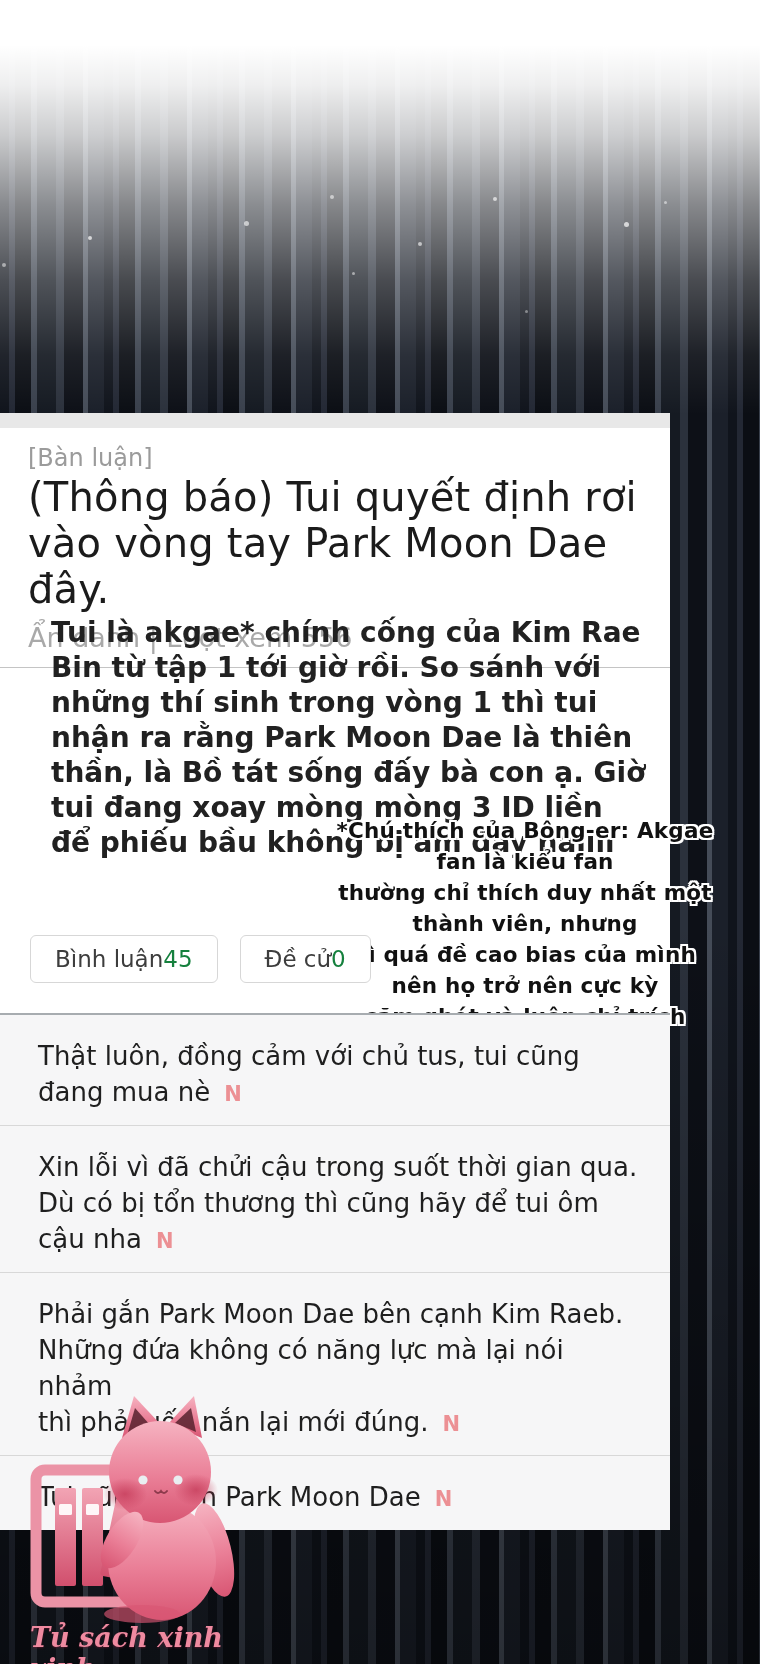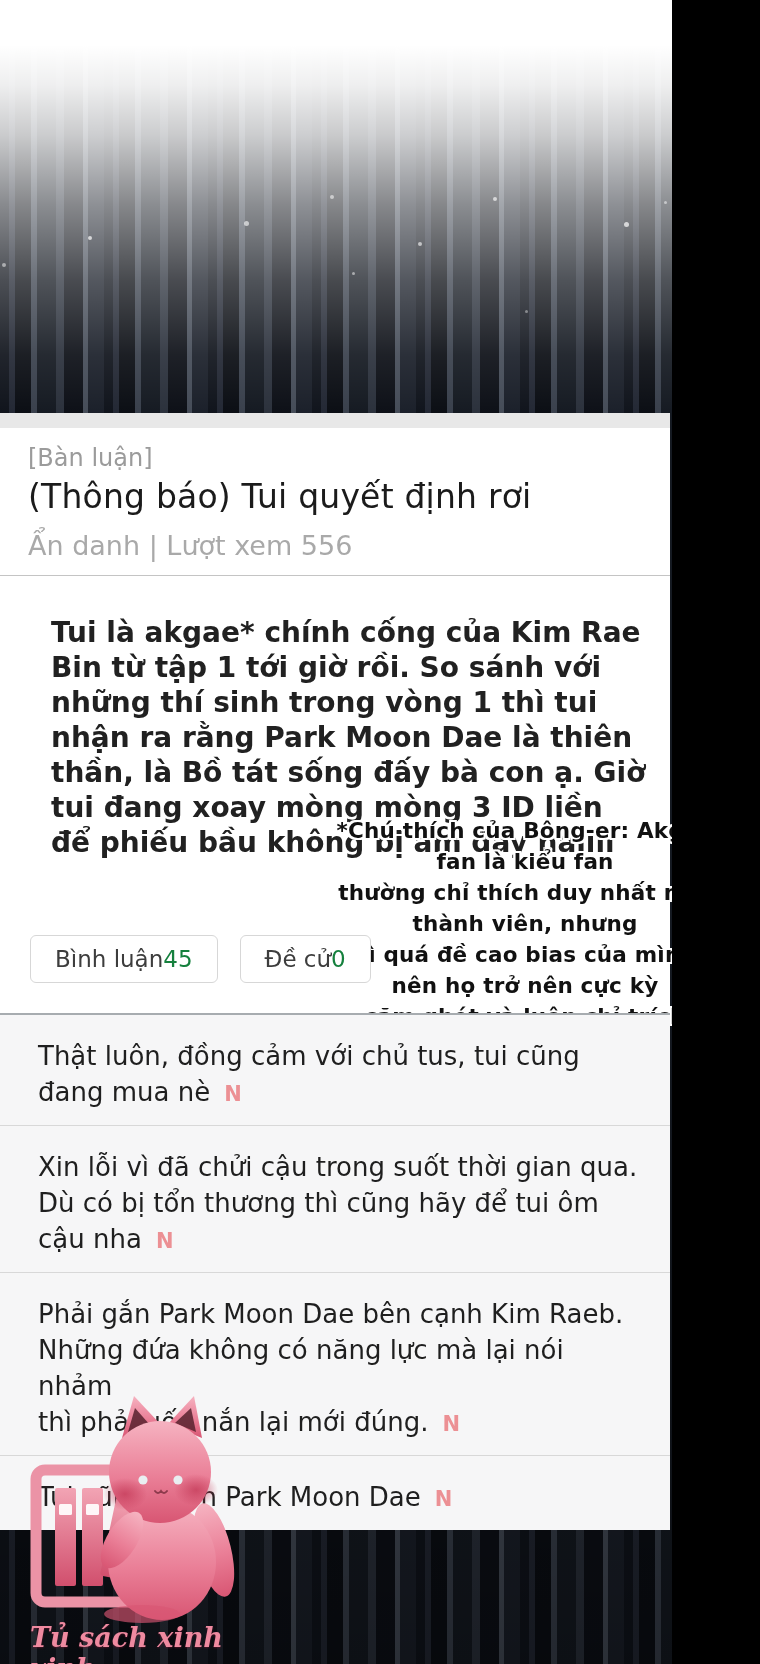--- a/index.html
+++ b/index.html
@@ -1,17 +1,17 @@
 <!DOCTYPE html>
 <html><head>
 <meta charset="utf-8">
 <style>
   html,body{margin:0;padding:0;background:#000;}
   .stage{
-    position:relative;width:672px;height:1664px;overflow:hidden;
+    position:relative;width:760px;height:1664px;overflow:hidden;
     font-family:"DejaVu Sans","Liberation Sans",sans-serif;
   }
   
   .bg-stripes{
     position:absolute;inset:0;
     background:
       repeating-linear-gradient(90deg,
         #10141c 0px,#10141c 9px,
         #232834 9px,#232834 15px,
         #0b0e14 15px,#0b0e14 31px,
@@ -39,21 +39,21 @@
   }
   .sparkle{position:absolute;background:#fff;border-radius:50%;}
   
   .post-panel{
     position:absolute;left:0;top:413px;width:670px;height:949px;
     background:#ffffff;overflow:visible;
   }
   .panel-topstrip{position:absolute;left:0;top:0;width:100%;height:15px;background:#e8e8e8;}
   .post-header{position:absolute;left:0;top:15px;width:100%;}
   .category{margin:16px 0 2px 28px;font-size:24px;color:#9b9b9b;}
-  .title-line{margin:0 0 0 28px;font-size:33px;line-height:46px;color:#1b1b1b;font-weight:400;letter-spacing:.2px;}
+  .title-line{margin:0 0 0 28px;font-size:40px;line-height:46px;color:#1b1b1b;font-weight:400;letter-spacing:.2px;}
   .meta{margin:10px 0 0 28px;font-size:27px;color:#a9a9a9;}
   .header-divider{margin:14px 0 0 0;border:0;border-top:1px solid #c4c4c4;width:100%;}
   .post-body{
     position:absolute;left:34px;top:185px;width:600px;
     font-size:28px;line-height:35px;color:#212121;margin:17px;font-weight:bold;
   }
   
   .annotation{
     position:absolute;left:332px;top:402px;width:386px;
     font-size:21.5px;line-height:31px;font-weight:bold;color:#111;
@@ -107,20 +107,21 @@
   <span class="sparkle" style="left:664px;top:201px;width:3px;height:3px;opacity:.5;"></span>
   <span class="sparkle" style="left:525px;top:310px;width:3px;height:3px;opacity:.4;"></span>
   <span class="sparkle" style="left:2px;top:263px;width:4px;height:4px;opacity:.5;"></span>
 
   <section class="post-panel">
     <div class="panel-topstrip"></div>
 
     <header class="post-header">
       <div class="category">[Bàn luận]</div>
       <h1 class="title-line">(Thông báo) Tui quyết định rơi</h1>
+      <h1 class="title-line">vào vòng tay Park Moon Dae đây.</h1>
       <div class="meta">Ẩn danh | Lượt xem 556</div>
       <hr class="header-divider">
     </header>
 
     <p class="post-body">Tui là akgae* chính cống của Kim Rae Bin từ tập 1 tới giờ rồi. So sánh với những thí sinh trong vòng 1 thì tui nhận ra rằng Park Moon Dae là thiên thần, là Bồ tát sống đấy bà con ạ. Giờ tui đang xoay mòng mòng 3 ID liền để phiếu bầu không bị âm đây nàiiii</p>
 
     <div class="annotation">*Chú thích của Bông-er: Akgae fan là kiểu fan
 thường chỉ thích duy nhất một thành viên, nhưng
 vì quá đề cao bias của mình nên họ trở nên cực kỳ
 căm ghét và luôn chỉ trích những thành viên khác.</div>

